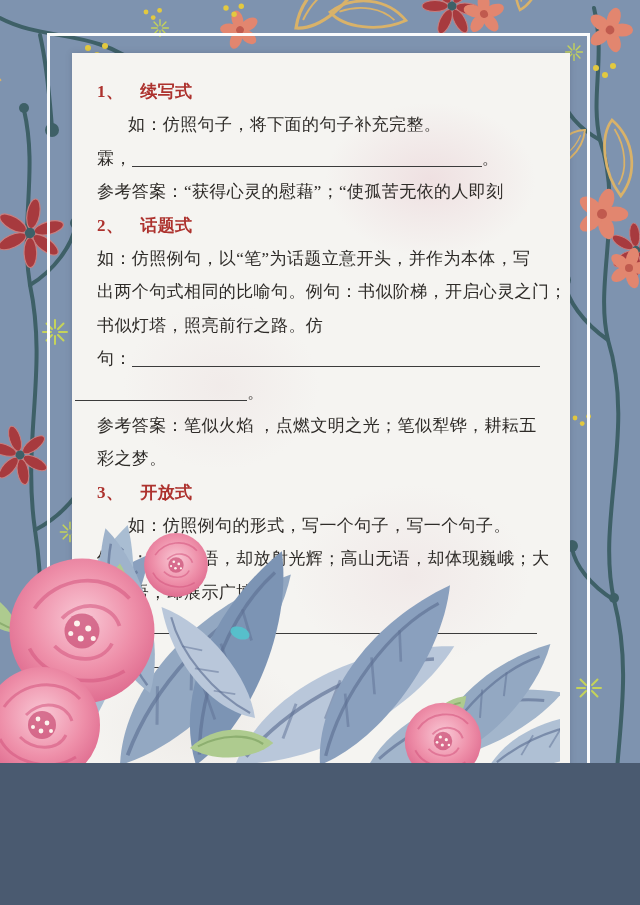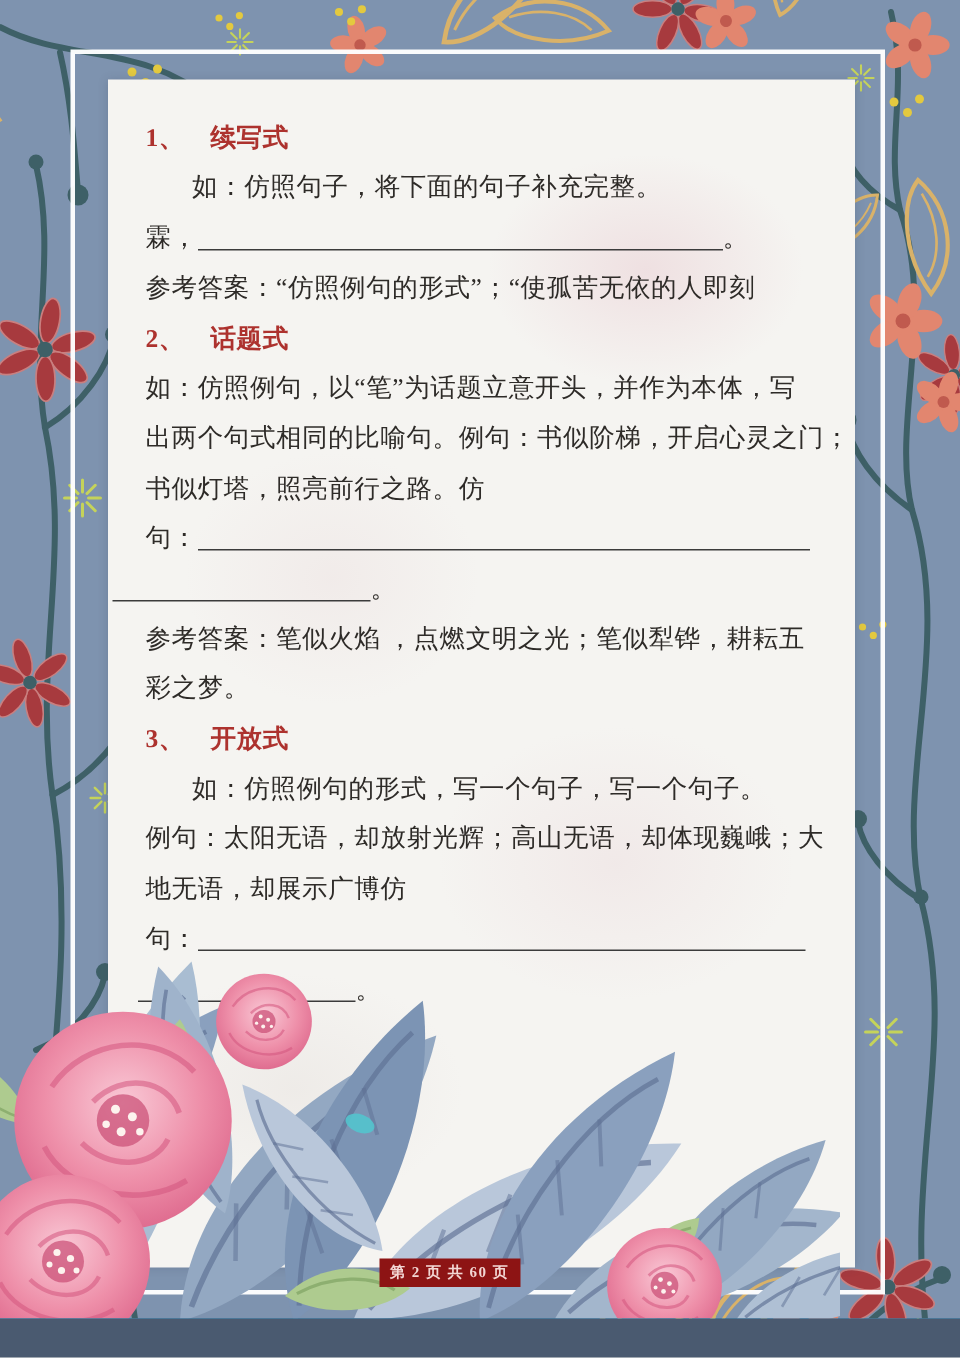--- a/index.html
+++ b/index.html
@@ -1,18 +1,18 @@
 <!DOCTYPE html>
 <html><head>
 <meta charset="utf-8">
 <style>
   html,body{margin:0;padding:0;background:#4a5a70;}
   .stage{
     position:relative;
-    width:640px;height:879px;
+    width:640px;height:763px;
     overflow:hidden;
     font-family:"Liberation Serif","DejaVu Serif",serif;
     background:#0ea5e9;
   }
   .bg-svg{position:absolute;left:0;top:0;z-index:1;}
   .frame{
     position:absolute;left:47px;top:33px;width:543px;height:830px;
     border:3px solid rgba(255,255,255,.96);
     z-index:2;
     box-sizing:border-box;
@@ -178,21 +178,21 @@
     <use href="#dots" transform="translate(226,8) scale(.9)"></use>
   </svg>
 
   <div class="frame"></div>
 
   <div class="paper">
     <div class="doc">
         <div class="line heading"><span class="t">1、</span><span class="gapsp" style="width: 17px;"></span><span class="t">续写式</span></div>
         <div class="line indent"><span class="t">如：仿照句子，将下面的句子补充完整。</span></div>
         <div class="line body"><span class="t">霖，</span><span class="blank" style="width: 350px;"></span><span class="t">。</span></div>
-        <div class="line body"><span class="t">参考答案：“仿照例句的形式”；“使孤苦无依的人即刻</span></div>
+        <div class="line body"><span class="t">参考答案：“获得心灵的慰藉”；“使孤苦无依的人即刻</span></div>
         <div class="line heading"><span class="t">2、</span><span class="gapsp" style="width: 17px;"></span><span class="t">话题式</span></div>
         <div class="line body"><span class="t">如：仿照例句，以“笔”为话题立意开头，并作为本体，写</span></div>
         <div class="line body"><span class="t">出两个句式相同的比喻句。例句：书似阶梯，开启心灵之门；</span></div>
         <div class="line body"><span class="t">书似灯塔，照亮前行之路。仿</span></div>
         <div class="line body"><span class="t">句：</span><span class="blank" style="width: 408px;"></span></div>
         <div class="line body" style="text-indent: -22px;"><span class="blank" style="width: 172px;"></span><span class="t">。</span></div>
         <div class="line body"><span class="t">参考答案：笔似火焰 ，点燃文明之光；笔似犁铧，耕耘五</span></div>
         <div class="line body"><span class="t">彩之梦。</span></div>
         <div class="line heading"><span class="t">3、</span><span class="gapsp" style="width: 17px;"></span><span class="t">开放式</span></div>
         <div class="line indent"><span class="t">如：仿照例句的形式，写一个句子，写一个句子。</span></div>

